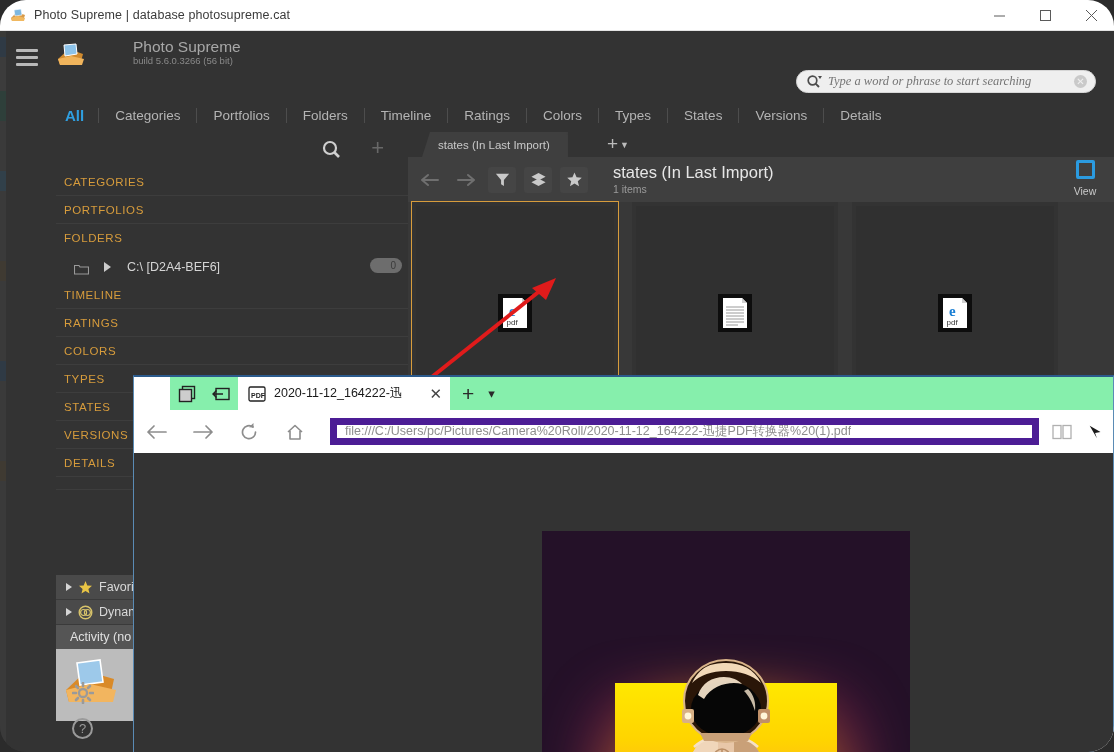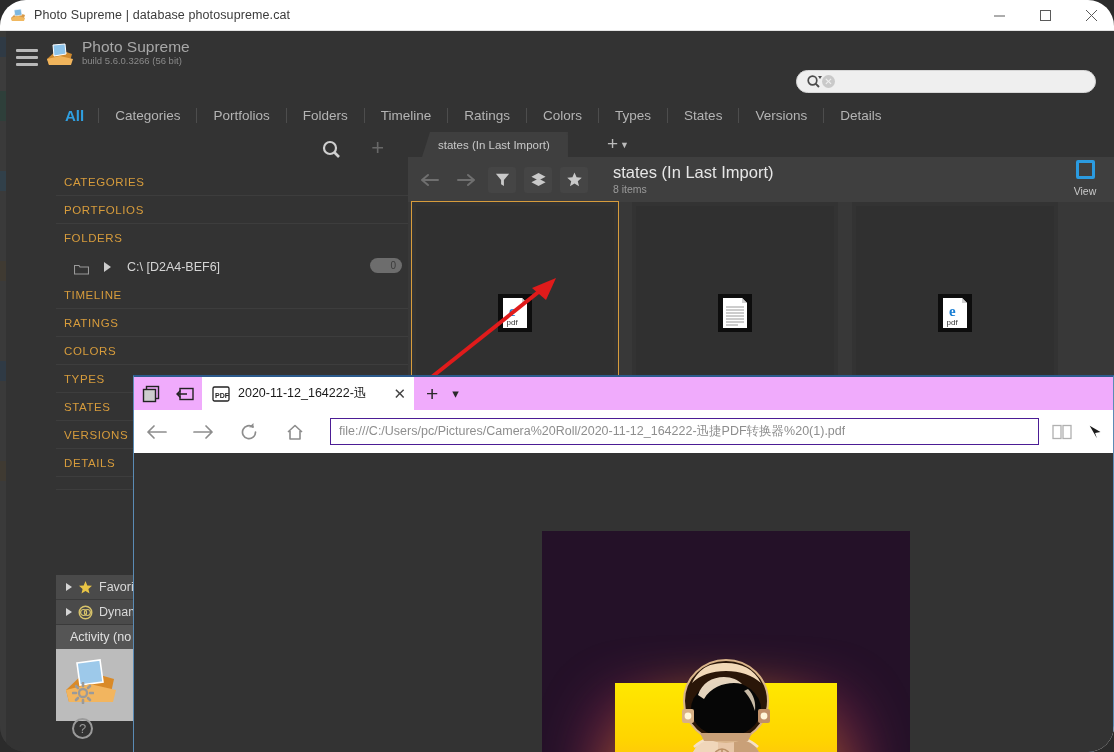--- a/index.html
+++ b/index.html
@@ -25,21 +25,21 @@
   
   .app { position:absolute; left:0; top:31px; width:1114px; height:721px; background:#333333; }
   .edge-strip { position:absolute; left:0; top:0; width:6px; height:721px;
      background: linear-gradient(180deg,#3a3a38 0 6px,#2f3a45 6px 26px,#3c3c3c 26px 60px,#2e3f3a 60px 90px,
      #3a3a3a 90px 140px,#31404a 140px 160px,#3a3a3a 160px 230px,#3f3a32 230px 250px,#3a3a3a 250px 330px,
      #2f3a45 330px 350px,#3a3a3a 350px 430px,#3f3a32 430px 450px,#3a3a3a 450px 721px);
   }
   .hamburger { position:absolute; left:16px; top:18px; width:22px; height:16px; cursor:pointer; }
   .hamburger i { display:block; height:3px; background:#b9b9b9; margin-bottom:4px; border-radius:1px;}
 
-  .app-brand { position:absolute; left:46px; top:7px; display:flex; align-items:flex-start; }
+  .app-brand { position:absolute; left:57px; top:7px; display:flex; align-items:flex-start;gap:40px; }
   .brand-icon { width:28px; height:26px; position:relative; margin-right:8px; margin-top:3px;}
   .brand-text .b1 { font-size:15.5px; color:#a8a8a8; line-height:17px; }
   .brand-text .b2 { font-size:9.5px; color:#8a8a8a; line-height:12px; }
 
   
   .searchbox {
     position:absolute; right:18px; top:39px; width:300px; height:23px;
     background:#efefef; border-radius:12px; display:flex; align-items:center;
     border:1px solid #d6d6d6;
   }
@@ -122,34 +122,34 @@
   .cap .txt { flex:1 1 auto; font-size:11.5px; color:#dcdcdc; white-space:nowrap; overflow:hidden; }
   .cap .badge { width:15px; height:15px; border-radius:50%; background:#e09b2d; color:#6a4407;
      font-size:9px; text-align:center; line-height:15px; flex:0 0 auto;}
 
   
   .arrow { position:absolute; left:410px; top:278px; width:150px; height:115px; pointer-events:none; }
 
   
   .browser { position:absolute; left:133px; top:375px; width:981px; height:377px;
     background:#ffffff; border:1px solid #5a8bb5; border-top:2px solid #2b5a8c; }
-  .btabbar { height:33px; background:#f0abfc; display:flex; align-items:center; position:relative;}
+  .btabbar { height:33px; background:#86efac; display:flex; align-items:center; position:relative;margin-left:36px;}
   .bicn { width:34px; height:33px; display:flex; align-items:center; justify-content:center; }
   .btab { height:33px; background:#ffffff; display:flex; align-items:center; padding:0 8px 0 10px;
     min-width:212px; }
   .btab .pico { width:18px; height:18px; margin-right:8px; position:relative;}
   .btab .ttl { font-size:12.5px; color:#1a1a1a; white-space:nowrap; overflow:hidden; flex:1 1 auto;}
   .btab .x { font-size:15px; color:#444; margin-left:6px; }
   .bplus { font-size:21px; color:#2a2a2a; margin-left:12px; }
   .bchev { font-size:13px; color:#2a2a2a; margin-left:14px; }
 
   .bnav { height:43px; background:#ffffff; display:flex; align-items:center; }
   .nbtn { width:46px; height:43px; display:flex; align-items:center; justify-content:center;
     font-size:20px; color:#8d8d8d;}
-  .urlbar { flex:1 1 auto; height:27px; margin:0 6px 0 12px; border:1px solid #4c1d95;
+  .urlbar { flex:1 1 auto; height:27px; margin:0 6px 0 12px; border:7px solid #4c1d95;
      display:flex; align-items:center; padding:0 8px; }
   .urlbar .utxt { font-size:12.5px; color:#8e8e8e; font-family:"Liberation Sans", sans-serif; white-space:nowrap; overflow:hidden;}
   .bkicn { width:34px; height:43px; display:flex; align-items:center; justify-content:center; }
 
   .bcontent { position:absolute; left:0; top:76px; width:979px; height:299px; background:#333333; }
   .pdfpage { position:absolute; left:408px; top:78px; width:368px; height:299px; }
 
   
   .scene { position:absolute; inset:0; background:#241128; overflow:hidden; }
   .glow { position:absolute; left:50%; top:152px; transform:translateX(-50%);
@@ -217,20 +217,21 @@
     </div>
 
     <div class="searchbox">
       <div class="sb-q">
         <svg viewBox="0 0 16 16" width="16" height="16">
           <circle cx="6.5" cy="6.5" r="4.3" fill="none" stroke="#4c4c4c" stroke-width="1.7"></circle>
           <line x1="9.6" y1="9.6" x2="13" y2="13" stroke="#4c4c4c" stroke-width="1.9"></line>
           <path d="M12 2 L16 2 L14 5 Z" fill="#4c4c4c"></path>
         </svg>
       </div>
+      <input class="sb-input" value="" placeholder="Type a word or phrase to start searching" style="">
       <div class="sb-clear">✕</div>
     </div>
 
     <div class="mainnav">
       <div class="nitem active">All</div>
       <div class="sep"></div>
       <div class="nitem">Categories</div>
       <div class="sep"></div>
       <div class="nitem">Portfolios</div>
       <div class="sep"></div>
@@ -393,21 +394,21 @@
           </svg>
         </div>
         <div class="tbtn box">
           <svg viewBox="0 0 18 18" width="17" height="17">
               <path d="M9 1.5 L11.2 6.6 L16.7 7.1 L12.5 10.8 L13.8 16.2 L9 13.2 L4.2 16.2 L5.5 10.8 L1.3 7.1 L6.8 6.6 Z" fill="#c9c9c9"></path>
             </svg>
         </div>
 
         <div class="ctitle">
           <div class="t1">states (In Last Import)</div>
-          <div class="t2">8 items</div>
+          <div class="t2">1 items</div>
         </div>
 
         <div class="viewbtn">
           <div class="vsq"></div>
           <div class="vlb">View</div>
         </div>
       </div>
 
       <div class="grid">
 

